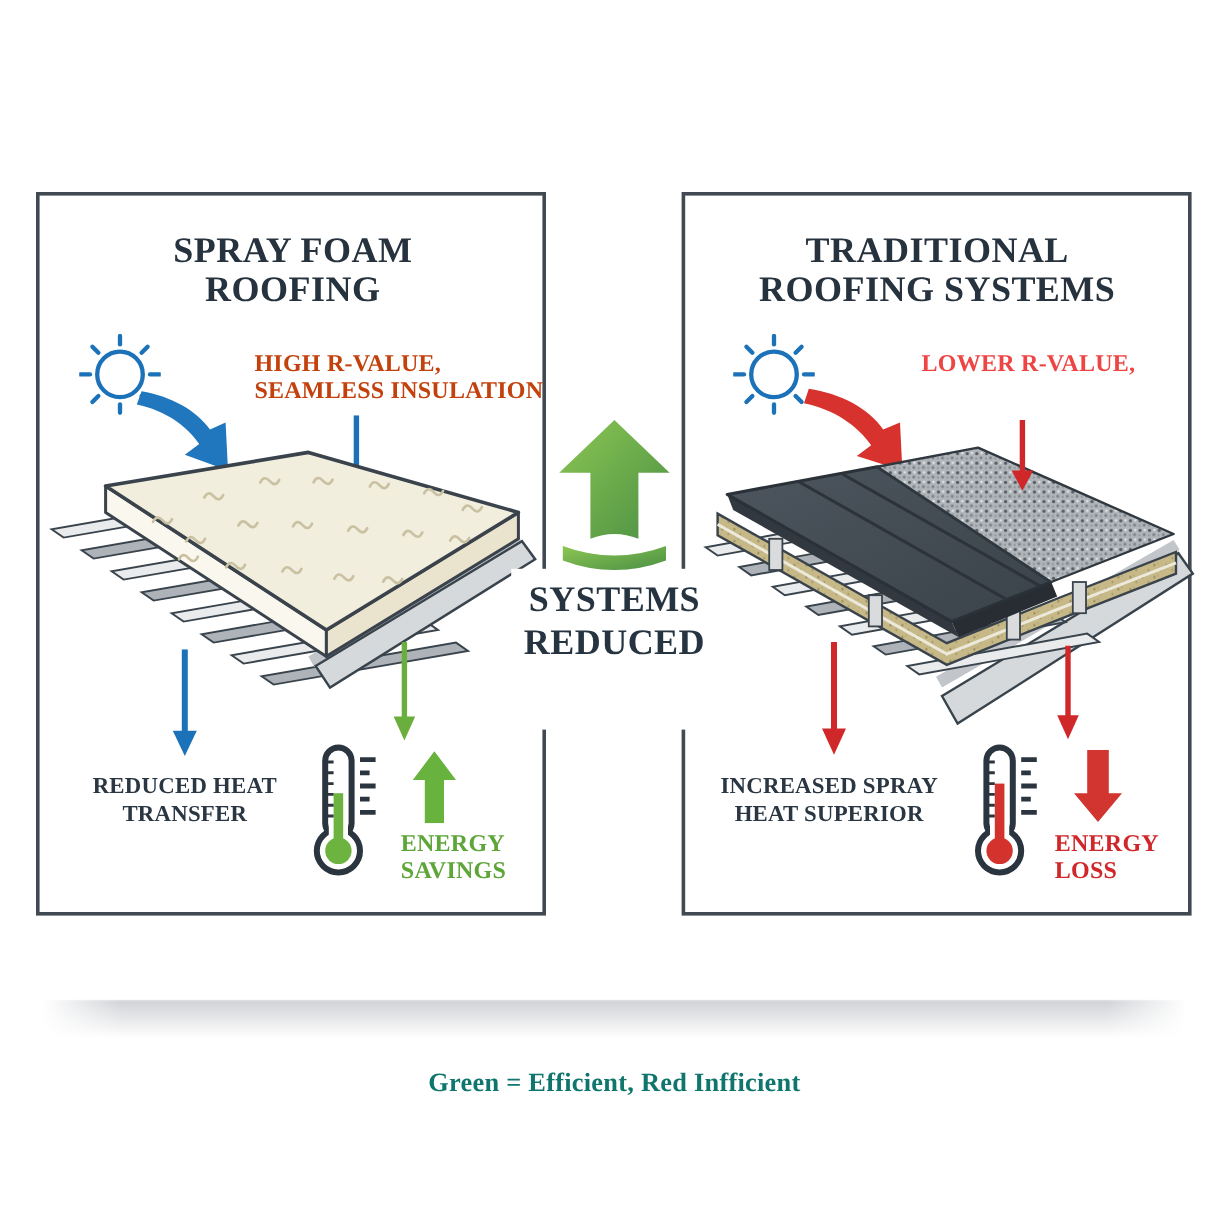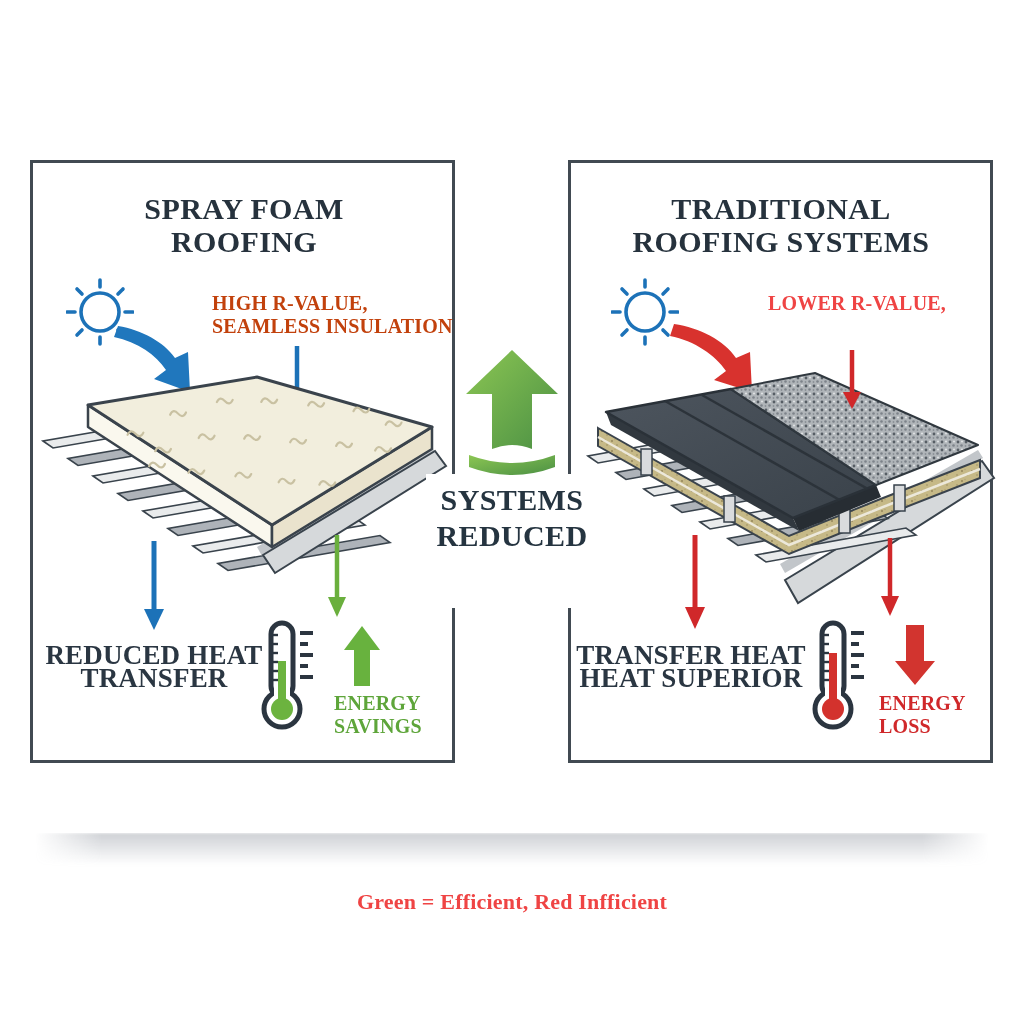--- a/index.html
+++ b/index.html
@@ -8,31 +8,31 @@
   .panel{position:absolute;top:160px;width:419px;height:597px;background:#ffffff;
          border:3px solid #414a52;}
   #panel-left{left:30px;}
   #panel-right{left:568px;}
   .abs{position:absolute;}
   .panel-title{font-size:30px;line-height:33px;font-weight:800;color:#26323d;
                text-align:center;letter-spacing:.4px;z-index:2;}
   .callout{font-size:20px;line-height:23px;font-weight:800;letter-spacing:.2px;z-index:2;}
   .callout.blue{color:#c2410c;}
   .callout.red{color:#ef4444;}
-  .result-label{font-size:27px;line-height:23px;font-weight:800;color:#2a3642;
+  .result-label{font-size:19px;line-height:23px;font-weight:800;color:#2a3642;
                 text-align:center;letter-spacing:.2px;z-index:2;}
   .energy-label{font-size:20px;line-height:23px;font-weight:800;letter-spacing:.2px;z-index:2;margin-left:12px;}
   .energy-label.green{color:#5ea53a;}
   .energy-label.red{color:#d0282a;}
   #center-mask{left:426px;top:474px;width:172px;height:134px;background:#ffffff;z-index:3;}
   #headline{left:352px;top:482px;width:320px;text-align:center;font-size:30px;line-height:36px;
             font-weight:800;color:#253440;letter-spacing:.4px;z-index:4;}
   #superior-arrow{left:463px;top:350px;z-index:4;}
   #footer-caption{left:0;top:889px;width:1024px;text-align:center;font-size:22px;
-                  font-weight:700;color:#ef4444;letter-spacing:.2px;}
+                  font-weight:700;color:#0f766e;letter-spacing:.2px;}
   #card-shadow{left:35px;top:833px;width:954px;height:38px;
      background:linear-gradient(to bottom, rgba(138,144,153,.42), rgba(138,144,153,0) 85%);
      -webkit-mask-image:linear-gradient(to right, transparent, #000 7%, #000 93%, transparent);
              mask-image:linear-gradient(to right, transparent, #000 7%, #000 93%, transparent);
      filter:blur(1.5px);}
   svg{display:block;}
 </style>
 </head>
 <body>
 
@@ -256,21 +256,21 @@
 
     <polygon points="151,21 235,5 398,77 296,117" fill="url(#gravelP)" stroke="#30383f" stroke-width="2" stroke-linejoin="round"></polygon>
   </svg>
 
   <svg class="abs" style="left:683px;top:535px;z-index:2;" width="24" height="95" viewBox="0 0 24 95">
     <line x1="12" y1="0" x2="12" y2="74" stroke="#d0282a" stroke-width="5"></line>
     <polygon points="12,94 2,72 22,72" fill="#d0282a"></polygon>
   </svg>
 
   <div class="abs result-label" style="left:571px;top:644px;width:240px;">
-    <div>TRANSFER HEAT</div>
+    <div>INCREASED SPRAY</div>
     <div>HEAT SUPERIOR</div>
   </div>
 
   <svg class="abs" style="left:878px;top:538px;z-index:2;" width="24" height="80" viewBox="0 0 24 80">
     <line x1="12" y1="0" x2="12" y2="59" stroke="#d0282a" stroke-width="4.5"></line>
     <polygon points="12,78 3,58 21,58" fill="#d0282a"></polygon>
   </svg>
 
   <svg class="abs" style="left:801px;top:619px;z-index:2;" width="70" height="112" viewBox="0 0 70 112">
     <rect x="21" y="4" width="22" height="74" rx="11" fill="#ffffff" stroke="#2b3540" stroke-width="5"></rect>

